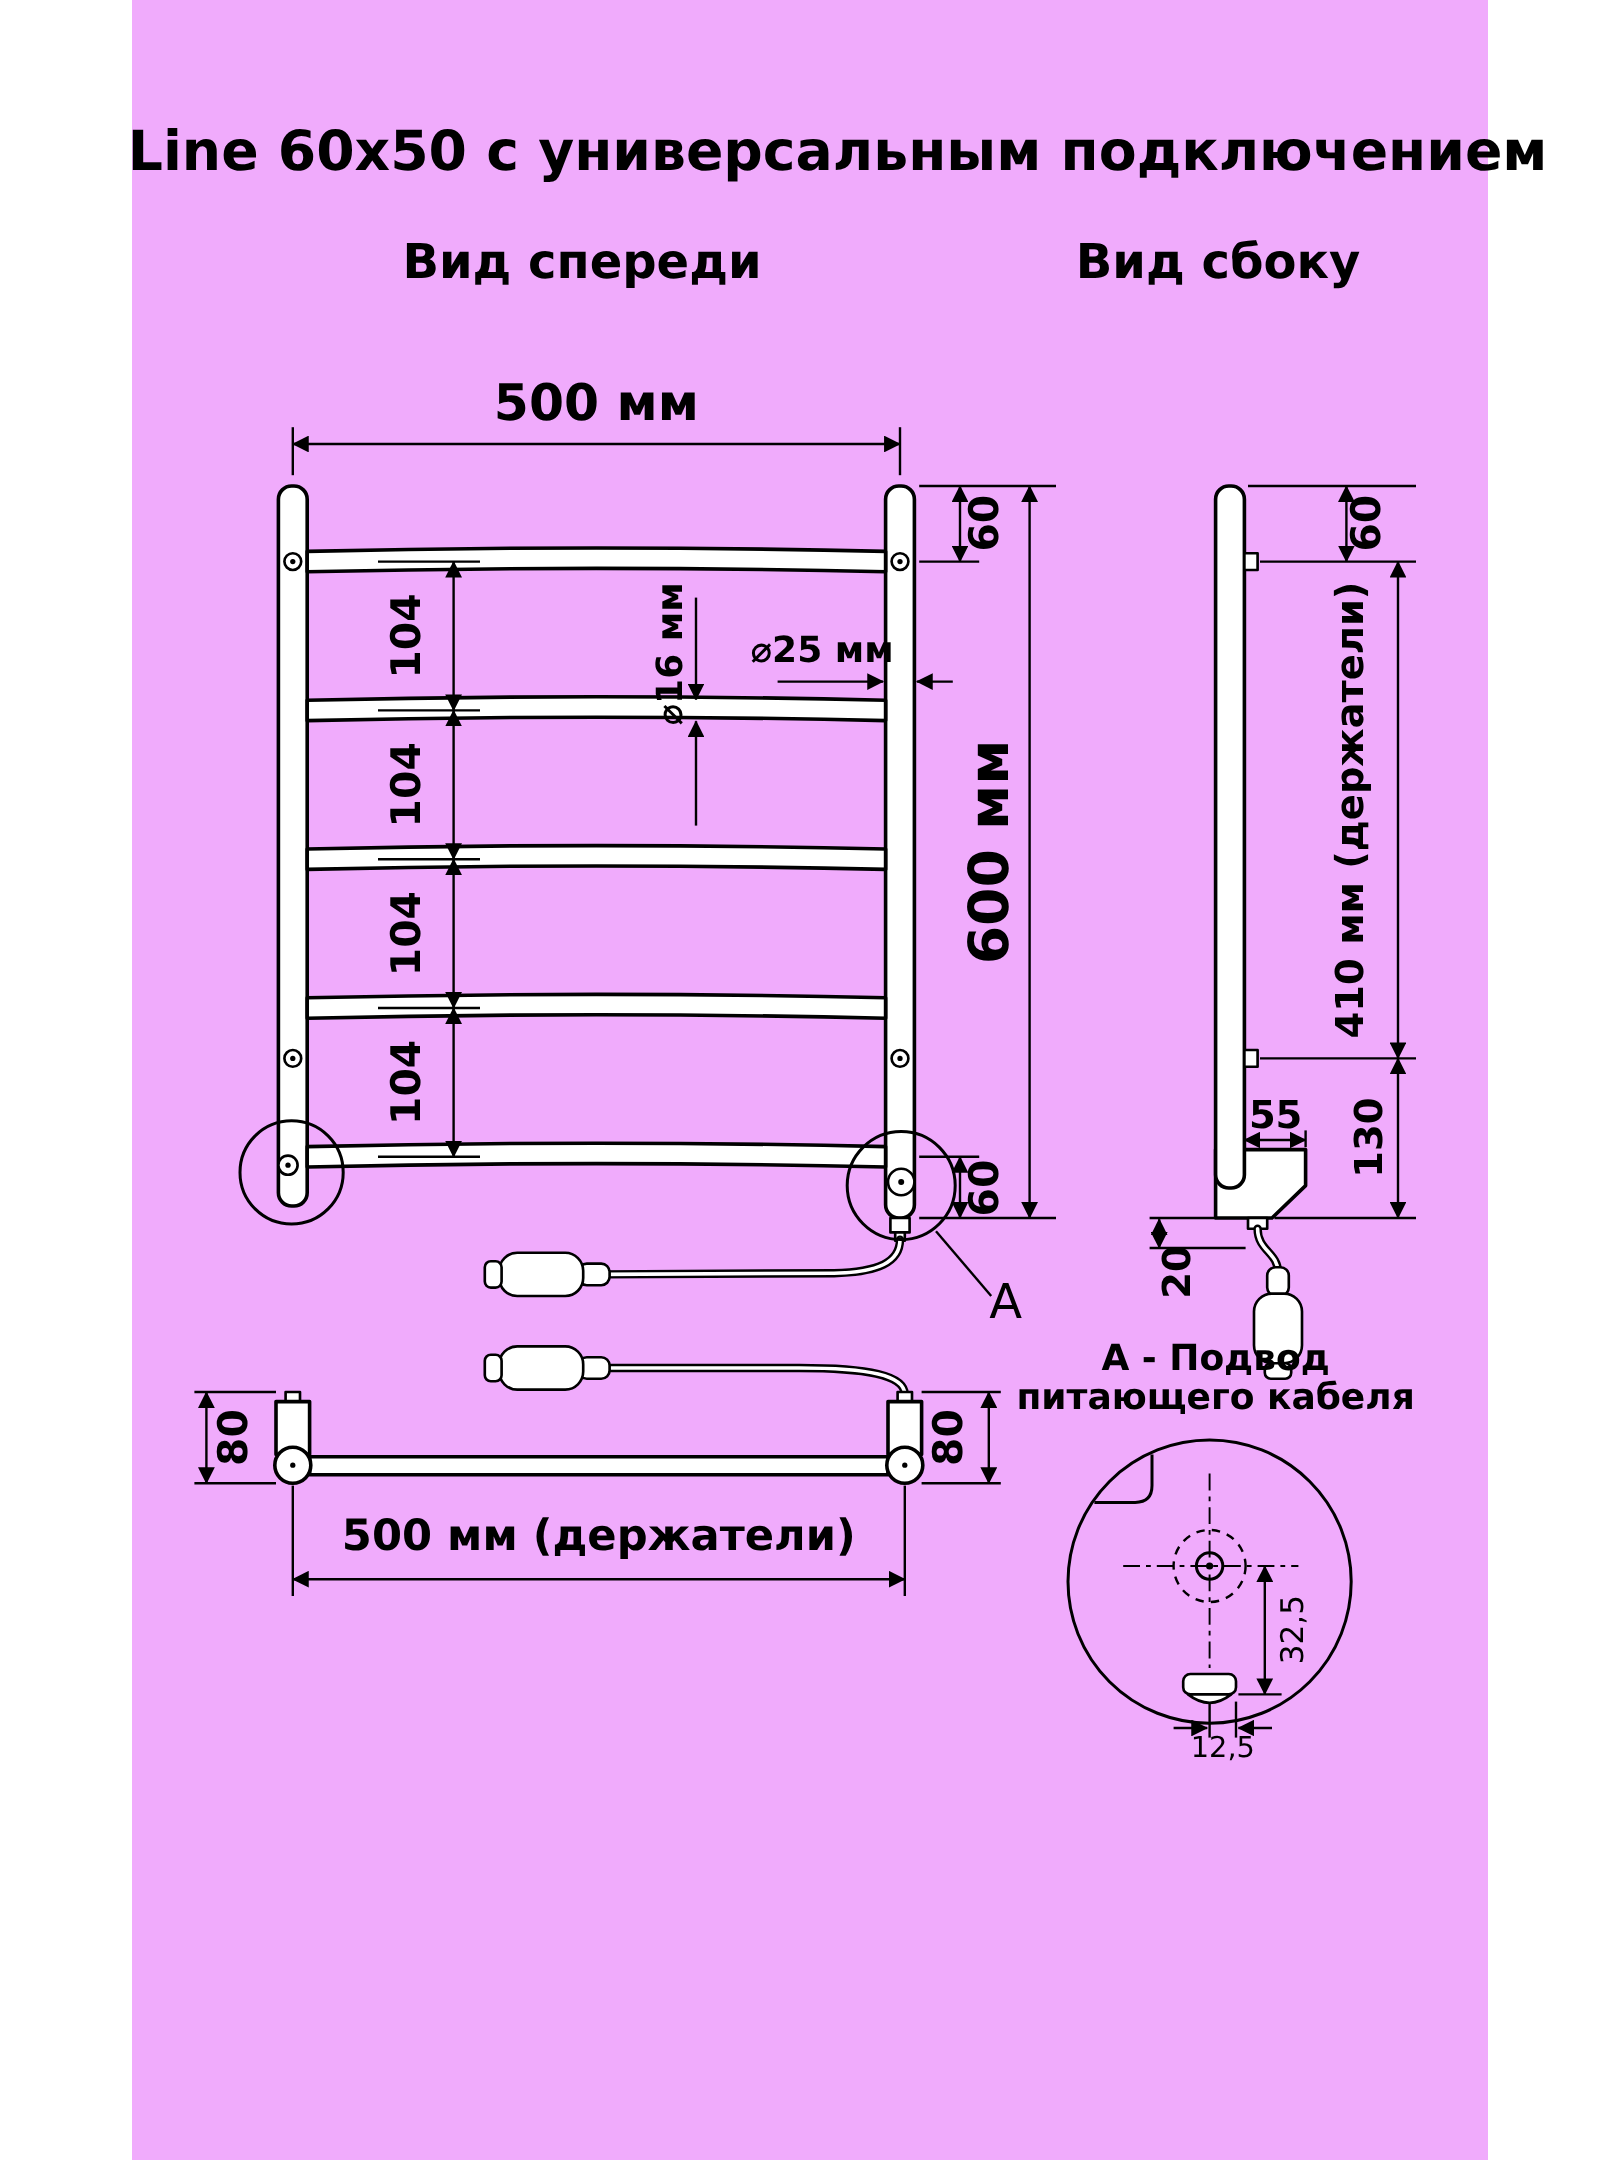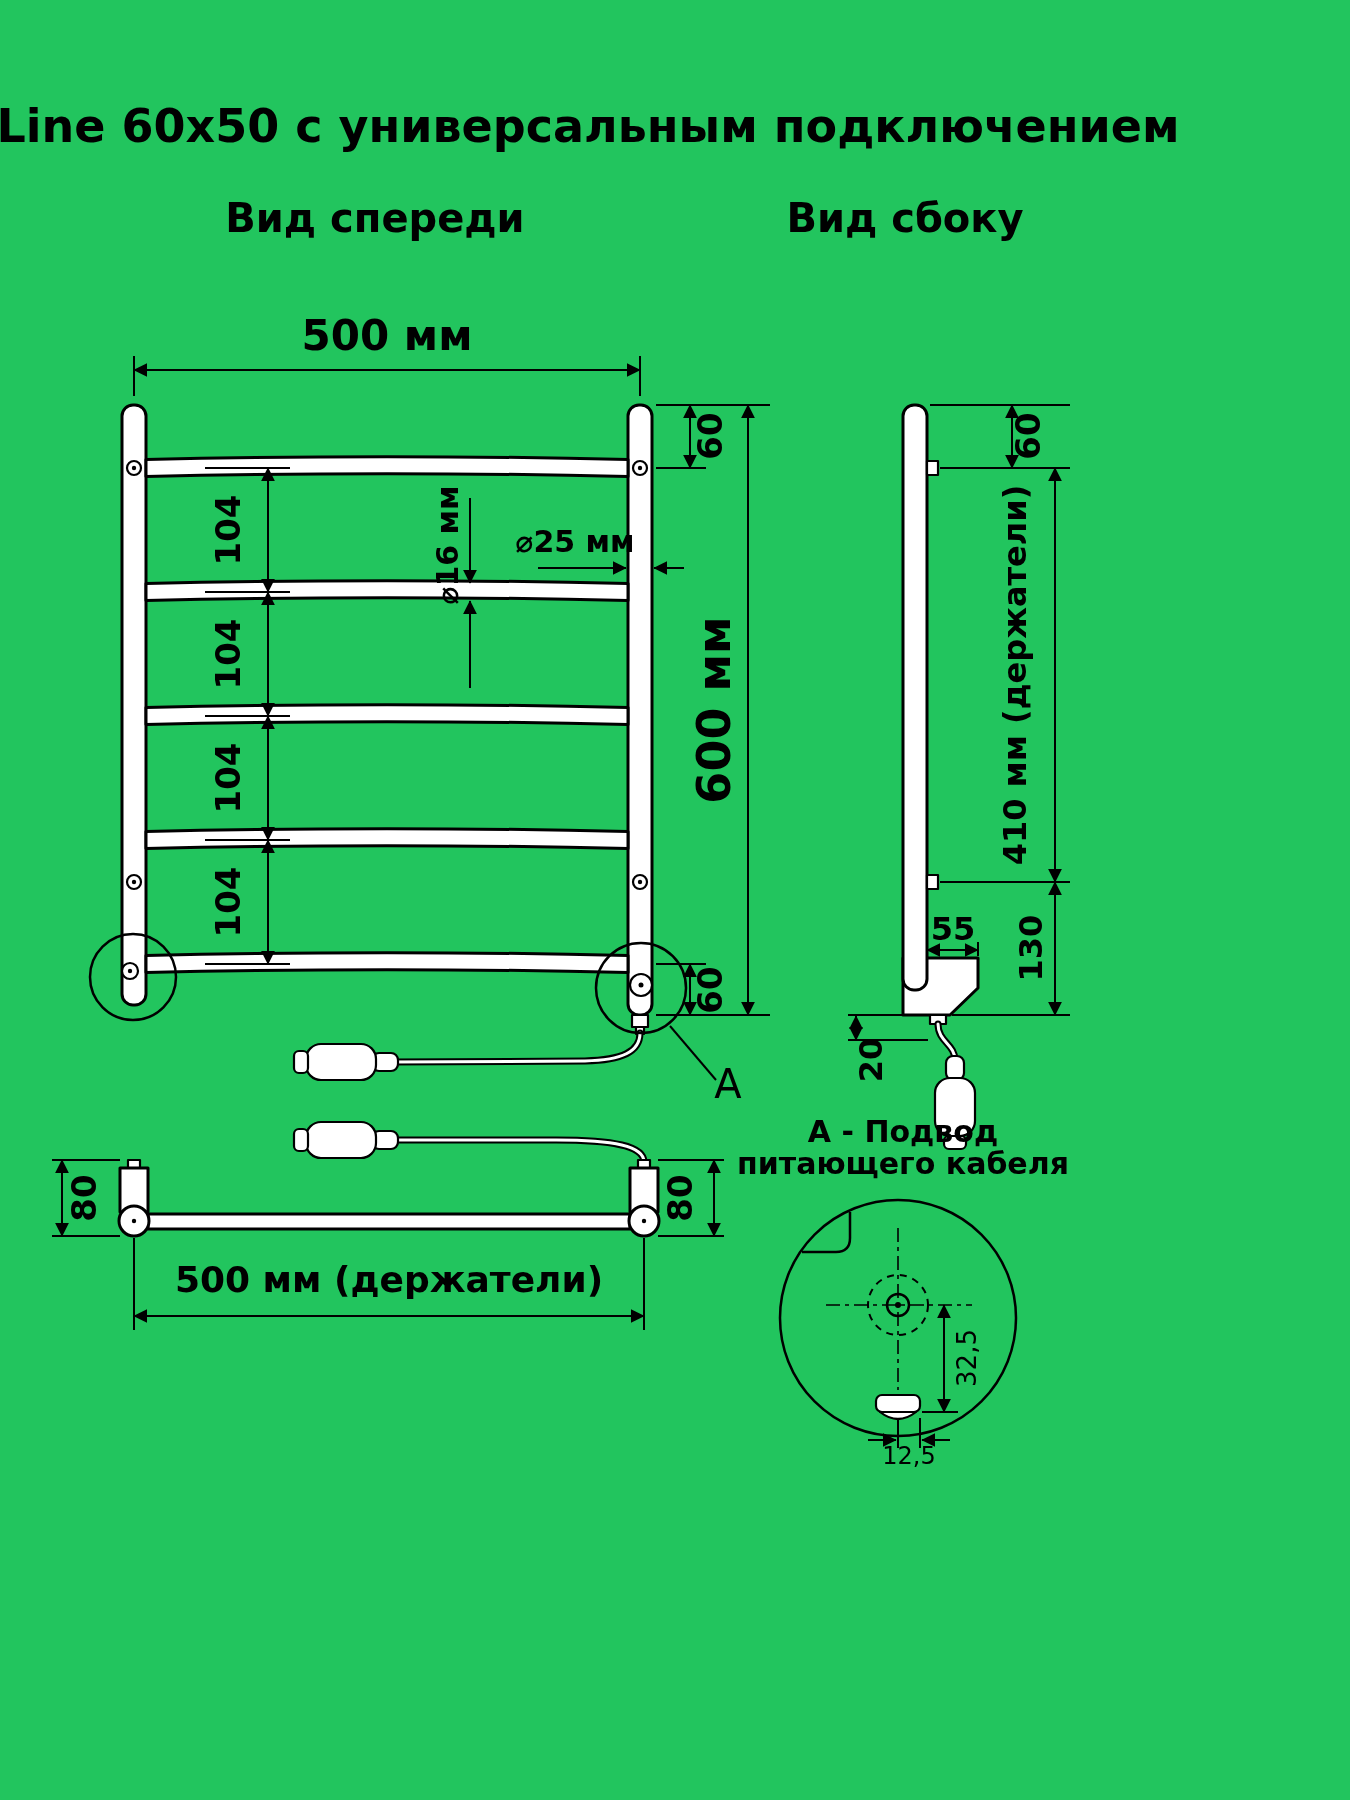--- a/index.html
+++ b/index.html
@@ -1,16 +1,16 @@
 <!DOCTYPE html>
 <html><head>
 <meta charset="utf-8">
 <style>
   html,body{margin:0;padding:0;background:#fff;}
-  .page{width:1350px;height:1800px;background:#22c55e;position:relative;margin:0 auto;text-align:right;}
+  .page{width:1130px;height:1800px;background:#f0abfc;position:relative;margin:0 auto;text-align:right;}
   svg{display:block;}
   text{fill:#000;font-family:"DejaVu Sans","Liberation Sans",sans-serif;}
   .t46b{font-size:46px;font-weight:bold;}
   .t42b{font-size:42px;font-weight:bold;}
   .t40b{font-size:40px;font-weight:bold;}
   .t40{font-size:40px;font-weight:normal;}
   .t36b{font-size:36px;font-weight:bold;}
   .t34b{font-size:34px;font-weight:bold;}
   .t32b{font-size:32px;font-weight:bold;}
   .t30b{font-size:30px;font-weight:bold;}

